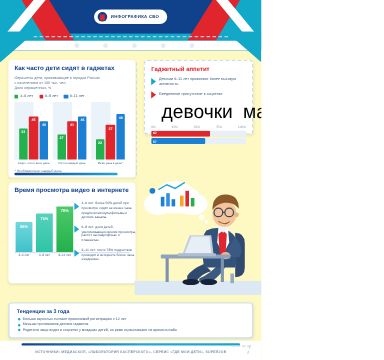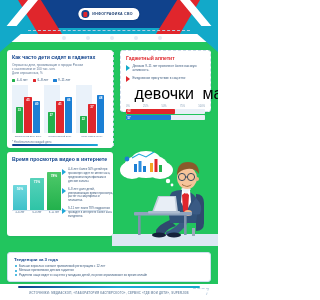--- a/index.html
+++ b/index.html
@@ -5,21 +5,21 @@
   * { box-sizing: border-box; margin: 0; padding: 0; }
   html, body {
     width: 218px; height: 300px;
     font-family: "Liberation Sans", sans-serif;
     background: #ffffff;
     overflow: hidden;
   }
   #page {
     position: relative;
     width: 218px; height: 300px;
-    background: #22c55e;
+    background: #fef9c3;
     overflow: hidden;
   }
 
   
   #header {
     position: absolute; left: 0; top: 0;
     width: 218px; height: 42px;
     background: #12a9c9;
     overflow: hidden;
   }

